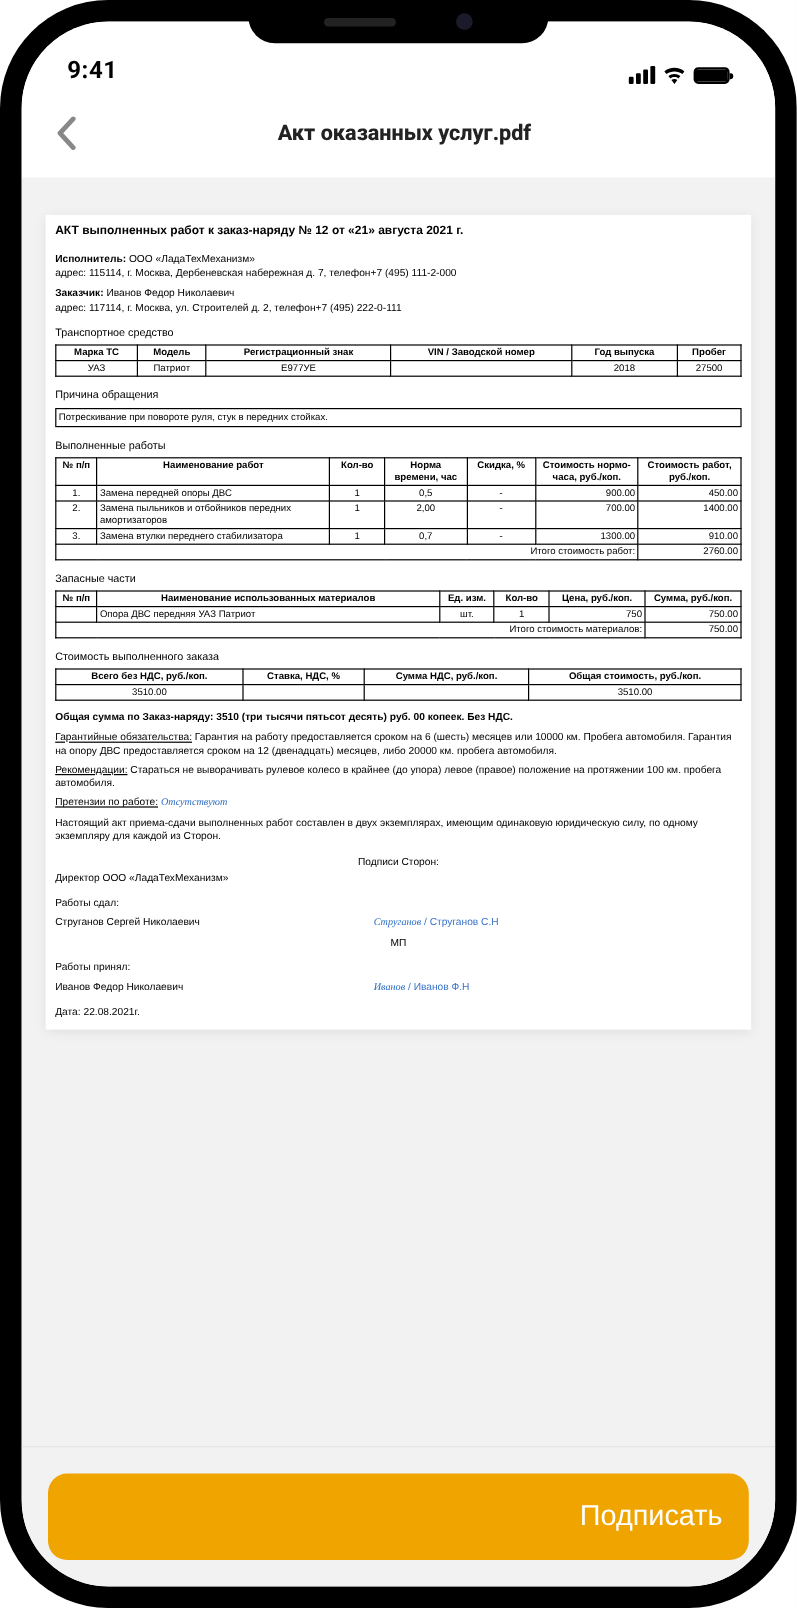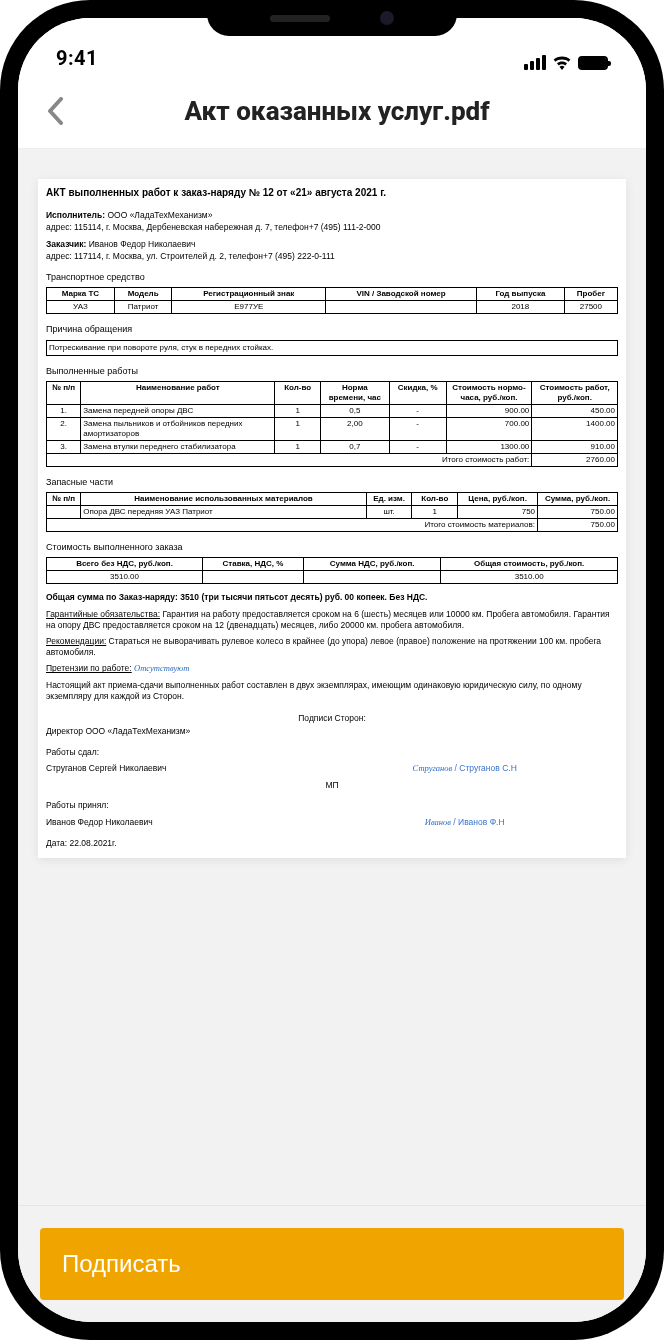--- a/index.html
+++ b/index.html
@@ -14,40 +14,40 @@
   .status-icons { display:flex; gap:6px; align-items:center; }
   .signal { display:flex; gap:2px; align-items:flex-end; }
   .signal span { width:4px; background:#000; border-radius:1px; }
   .signal span:nth-child(1){height:6px}.signal span:nth-child(2){height:9px}.signal span:nth-child(3){height:12px}.signal span:nth-child(4){height:15px}
   .wifi { width:20px; height:15px; }
   .battery { width:30px; height:14px; border:2px solid #000; border-radius:4px; position:relative; }
   .battery::after { content:""; position:absolute; right:-5px; top:3px; width:3px; height:5px; background:#000; border-radius:0 2px 2px 0;}
   .battery-fill { background:#000; width:100%; height:100%; border-radius:1px;}
   .header { background:#fff; padding:18px 20px 20px 20px; display:flex; align-items:center; gap:16px; border-bottom:1px solid #eee;}
   .back { width:34px; height:34px; display:flex; align-items:center; justify-content:center;}
-  .title { font-size:26px; font-weight:800; flex:1; text-align:center; color:#222; margin-right:40px;}
+  .title { font-size:18px; font-weight:800; flex:1; text-align:center; color:#222; margin-right:40px;}
   .content { flex:1; padding:30px 20px; overflow:auto; background:#f2f2f2;}
   .doc { background:#fff; box-shadow:0 2px 10px rgba(0,0,0,0.08); padding:8px; font-family:Arial,sans-serif; font-size:8.5px; color:#000; line-height:1.25;}
   .doc-title { font-weight:700; font-size:10px; margin-bottom:10px;}
   .doc p { margin:2px 0;}
   .doc .b { font-weight:700; }
   .section-h { font-size:9px; margin:10px 0 4px 0; font-weight:400;}
   table.t { width:100%; border-collapse:collapse; font-size:8px; }
   table.t th, table.t td { border:1px solid #000; padding:1px 2px; text-align:center; vertical-align:top;}
   table.t th { font-weight:700; }
   .left { text-align:left !important; }
   .right { text-align:right !important; }
   .u { text-decoration:underline; }
   .blue-script { color:#2b6cc4; font-style:italic; font-family:"Segoe Script","Brush Script MT",cursive; }
   .blue { color:#3a73c9; }
   .footer-bar { padding:22px; background:#f2f2f2; border-top:1px solid #e5e5e5;}
-  .sign-btn { width:100%; padding:22px; background:#f0a400; color:#fff; font-size:24px; font-weight:500; border:none; border-radius:4px; text-align:left;}
+  .sign-btn { width:100%; padding:22px; background:#f0a400; color:#fff; font-size:24px; font-weight:500; border:none; border-radius:16px; text-align:right;}
   .sig-row { display:flex; align-items:flex-end; gap:8px; margin:6px 0;}
   .sig-name { flex:0 0 45%; }
-  .sig-sign { flex:1; text-align:center; }
+  .sig-sign { flex:1; text-align:left; }
   .summary-box { border:1px solid #000; padding:2px; font-size:8px;}
 </style>
 </head>
 <body>
 
 <div class="phone-frame">
   <div class="notch">
     <div class="speaker"></div>
     <div class="cam"></div>
   </div>

